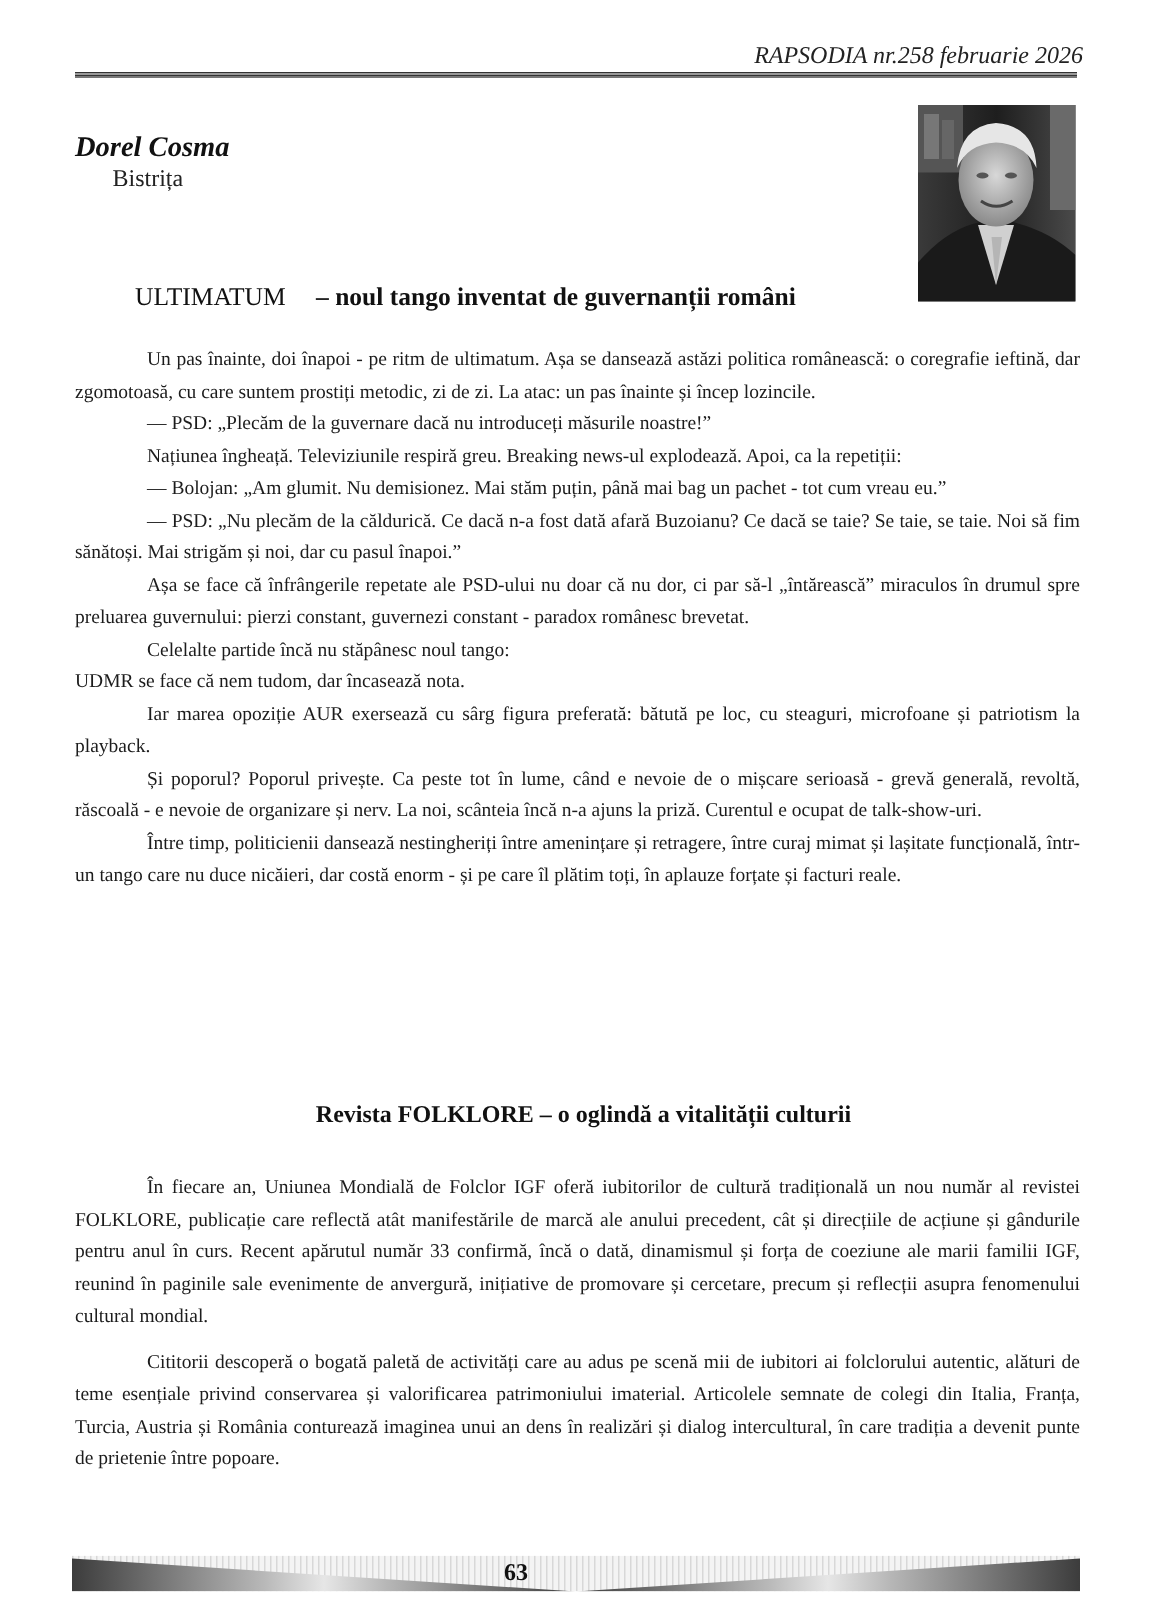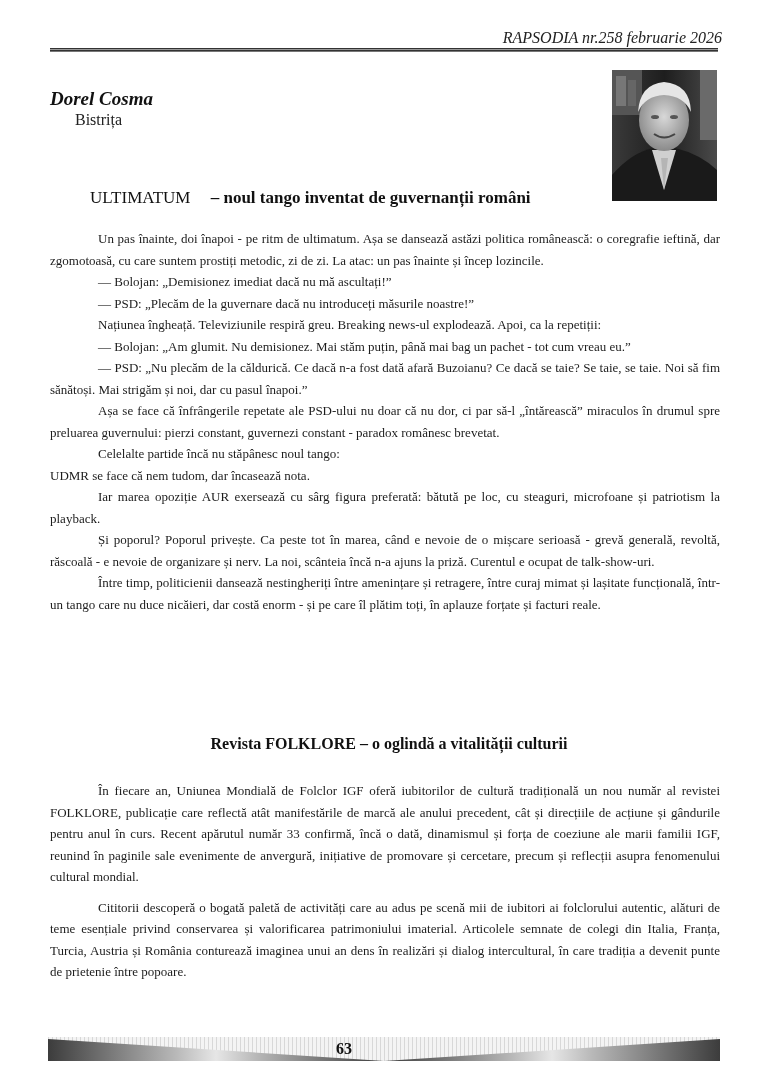--- a/index.html
+++ b/index.html
@@ -98,30 +98,29 @@
       <path d="M42 64 Q52 71 63 64" stroke="#444" stroke-width="2" fill="none"></path>
     </svg>
   </div>
 
   <div class="article-title">
     <span>ULTIMATUM</span><span class="bold"> – noul tango inventat de guvernanții români</span>
   </div>
 
   <div class="text-block" id="body1">
     <p class="indent">Un pas înainte, doi înapoi - pe ritm de ultimatum. Așa se dansează astăzi politica românească: o coregrafie ieftină, dar zgomotoasă, cu care suntem prostiți metodic, zi de zi. La atac: un pas înainte și încep lozincile.</p>
-    <p class="indent">— Bolojan: „Demisionez imediat dacă nu mă ascultați!”</p>
     <p class="indent">— PSD: „Plecăm de la guvernare dacă nu introduceți măsurile noastre!”</p>
     <p class="indent">Națiunea îngheață. Televiziunile respiră greu. Breaking news-ul explodează. Apoi, ca la repetiții:</p>
     <p class="indent">— Bolojan: „Am glumit. Nu demisionez. Mai stăm puțin, până mai bag un pachet - tot cum vreau eu.”</p>
     <p class="indent">— PSD: „Nu plecăm de la căldurică. Ce dacă n-a fost dată afară Buzoianu? Ce dacă se taie? Se taie, se taie. Noi să fim sănătoși. Mai strigăm și noi, dar cu pasul înapoi.”</p>
     <p class="indent">Așa se face că înfrângerile repetate ale PSD-ului nu doar că nu dor, ci par să-l „întărească” miraculos în drumul spre preluarea guvernului: pierzi constant, guvernezi constant - paradox românesc brevetat.</p>
     <p class="indent">Celelalte partide încă nu stăpânesc noul tango:</p>
     <p class="noindent">UDMR se face că nem tudom, dar încasează nota.</p>
     <p class="indent">Iar marea opoziție AUR exersează cu sârg figura preferată: bătută pe loc, cu steaguri, microfoane și patriotism la playback.</p>
-    <p class="indent">Și poporul? Poporul privește. Ca peste tot în marea, când e nevoie de o mișcare serioasă - grevă generală, revoltă, răscoală - e nevoie de organizare și nerv. La noi, scânteia încă n-a ajuns la priză. Curentul e ocupat de talk-show-uri.</p>
+    <p class="indent">Și poporul? Poporul privește. Ca peste tot în lume, când e nevoie de o mișcare serioasă - grevă generală, revoltă, răscoală - e nevoie de organizare și nerv. La noi, scânteia încă n-a ajuns la priză. Curentul e ocupat de talk-show-uri.</p>
     <p class="indent">Între timp, politicienii dansează nestingheriți între amenințare și retragere, între curaj mimat și lașitate funcțională, într-un tango care nu duce nicăieri, dar costă enorm - și pe care îl plătim toți, în aplauze forțate și facturi reale.</p>
   </div>
 
   <div class="section-title">Revista FOLKLORE – o oglindă a vitalității culturii</div>
 
   <div class="text-block" id="body2">
     <p class="indent">În fiecare an, Uniunea Mondială de Folclor IGF oferă iubitorilor de cultură tradițională un nou număr al revistei FOLKLORE, publicație care reflectă atât manifestările de marcă ale anului precedent, cât și direcțiile de acțiune și gândurile pentru anul în curs. Recent apărutul număr 33 confirmă, încă o dată, dinamismul și forța de coeziune ale marii familii IGF, reunind în paginile sale evenimente de anvergură, inițiative de promovare și cercetare, precum și reflecții asupra fenomenului cultural mondial.</p>
     <p class="indent spaced">Cititorii descoperă o bogată paletă de activități care au adus pe scenă mii de iubitori ai folclorului autentic, alături de teme esențiale privind conservarea și valorificarea patrimoniului imaterial. Articolele semnate de colegi din Italia, Franța, Turcia, Austria și România conturează imaginea unui an dens în realizări și dialog intercultural, în care tradiția a devenit punte de prietenie între popoare.</p>
   </div>
 

